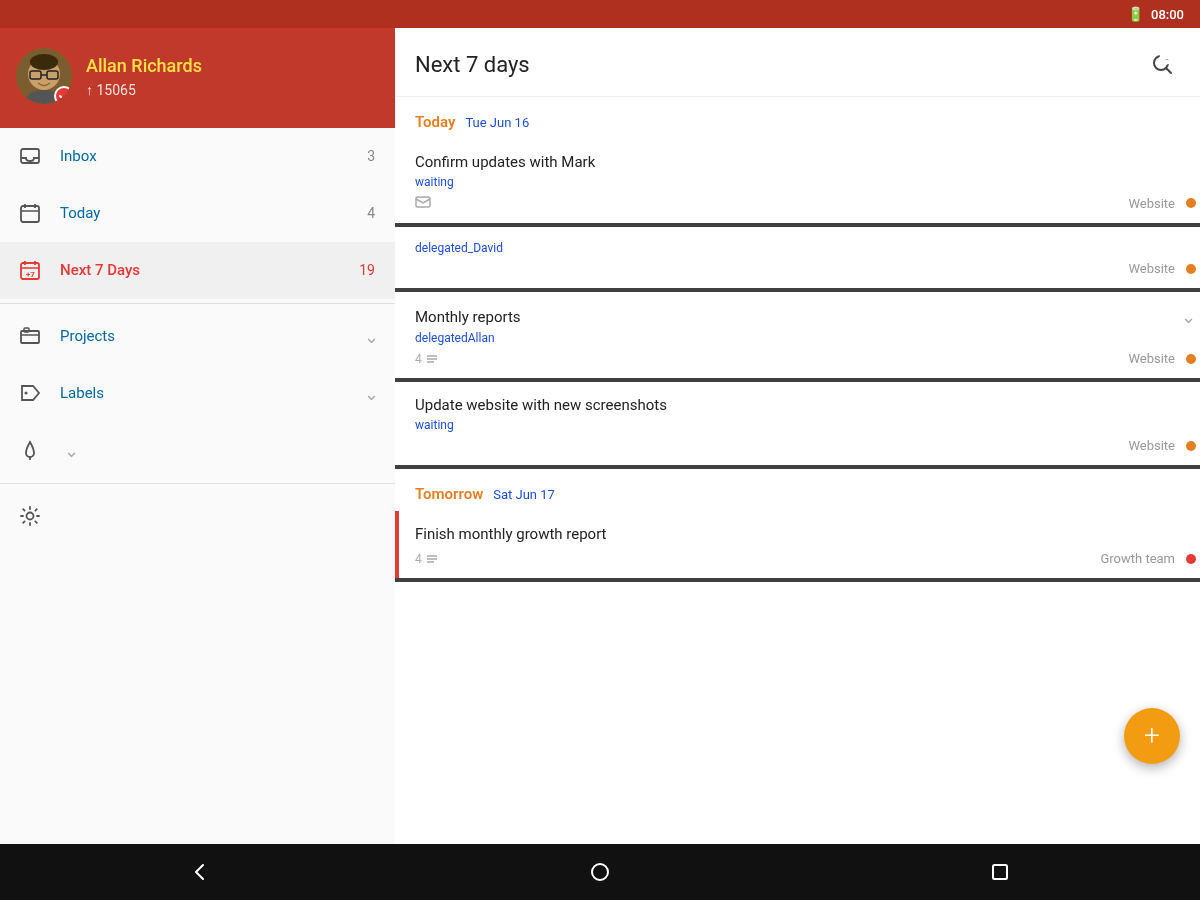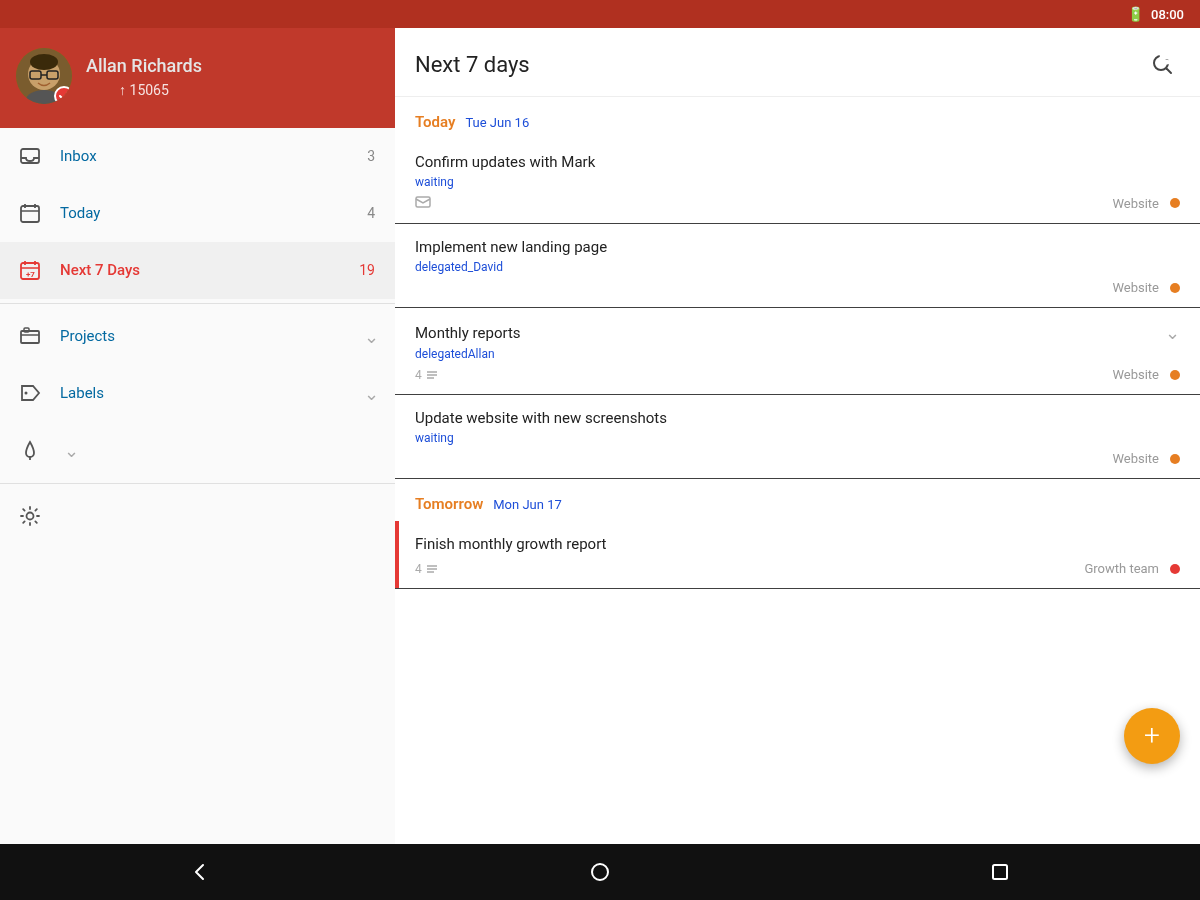--- a/index.html
+++ b/index.html
@@ -82,29 +82,28 @@
     }
     .check-badge svg {
       width: 12px;
       height: 12px;
     }
     .user-info {
       display: flex;
       flex-direction: column;
     }
     .user-name {
-      color: #e5e5e5;
+      color: #fde047;
       font-size: 18px;
       font-weight: 500;
     }
     .user-karma {
       color: rgba(255,255,255,0.85);
       font-size: 14px;
       margin-top: 6px;
-      text-align: center;
     }
     .notification-bell {
       color: white;
       font-size: 22px;
       cursor: pointer;
     }
 
     
     .sidebar-nav {
       flex: 1;
@@ -225,22 +224,22 @@
       font-weight: 600;
       color: #e67e22;
     }
     .section-date {
       font-size: 13px;
       color: #1d4ed8;
     }
 
     
     .task-item {
-      padding: 14px 20px 12px 20px;
-      border-bottom: 1px solid #404040;
+      padding: 14px 4px 12px 20px;
+      border-bottom: 4px solid #404040;
       position: relative;
       cursor: pointer;
     }
     .task-item.has-left-bar::before {
       content: '';
       position: absolute;
       left: 0;
       top: 0;
       bottom: 0;
       width: 4px;
@@ -525,23 +524,20 @@
               </span>
             </div>
             <div class="task-project">
               <span>Website</span>
               <div class="project-dot"></div>
             </div>
           </div>
         </div>
 
         <div class="task-item">
-          <div class="task-title">
-            <span>Implement new landing page</span>
-          </div>
           <div class="task-subtitle">delegated_David</div>
           <div class="task-meta">
             <div class="task-meta-left"></div>
             <div class="task-project">
               <span>Website</span>
               <div class="project-dot"></div>
             </div>
           </div>
         </div>
 
@@ -578,21 +574,21 @@
             <div class="task-meta-left"></div>
             <div class="task-project">
               <span>Website</span>
               <div class="project-dot"></div>
             </div>
           </div>
         </div>
 
         <div class="section-header">
           <span class="section-day">Tomorrow</span>
-          <span class="section-date">Mon Jun 17</span>
+          <span class="section-date">Sat Jun 17</span>
         </div>
 
         <div class="task-item has-left-bar">
           <div class="task-title">
             <span>Finish monthly growth report</span>
           </div>
           <div class="task-meta" style="margin-top: 8px;">
             <div class="task-meta-left">
               <span class="task-count">
                 <span>4</span>

